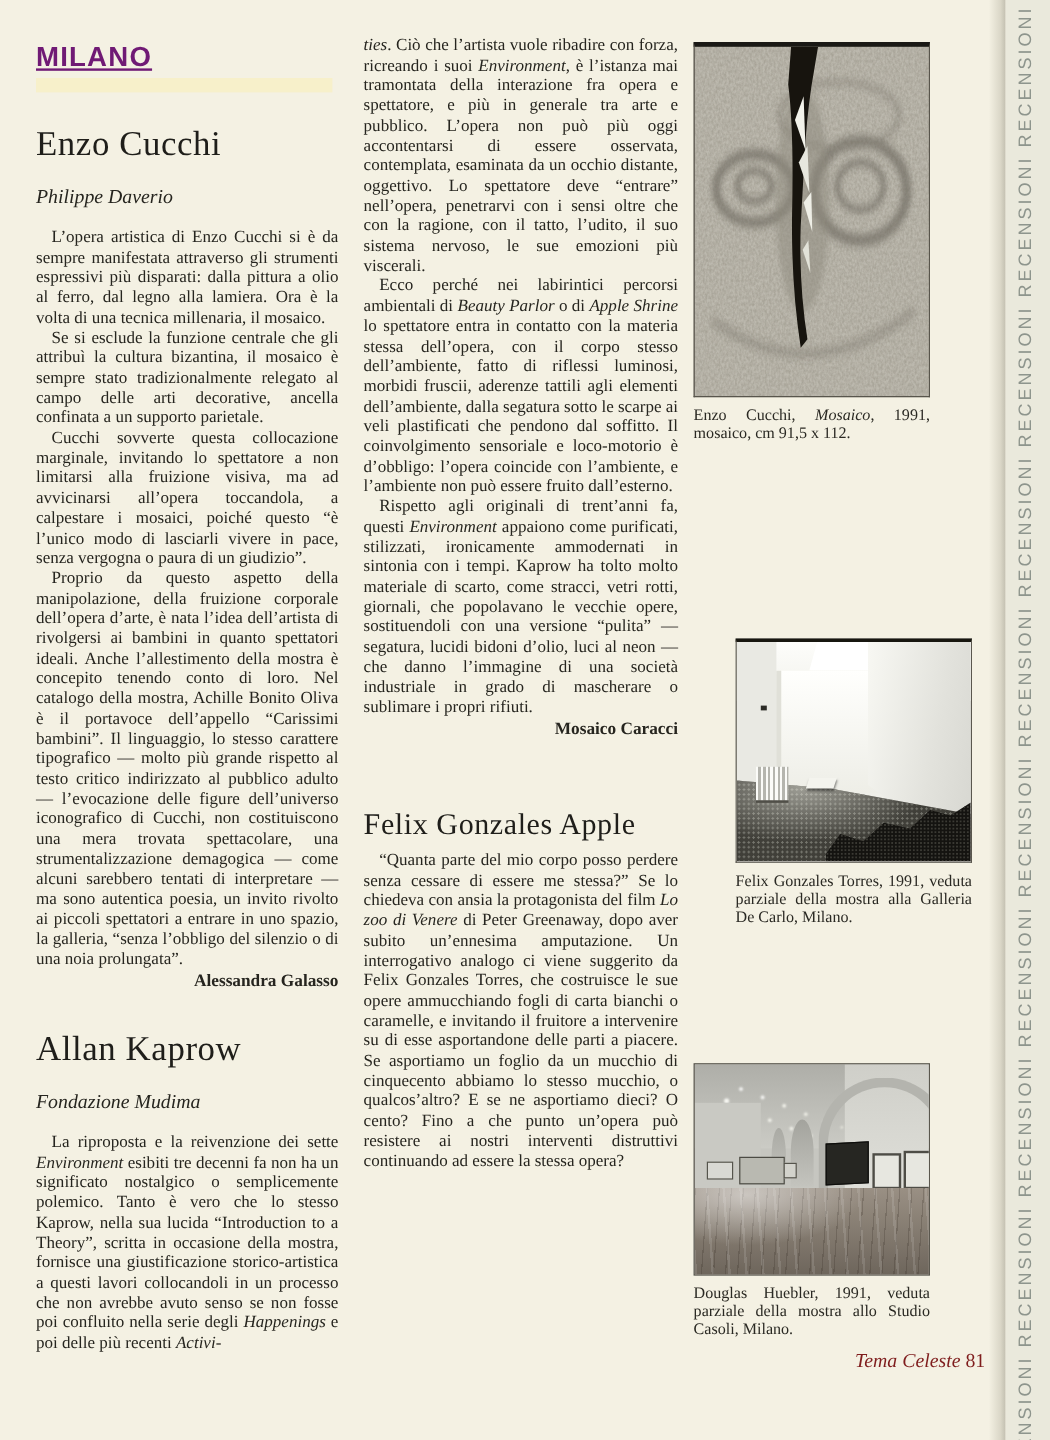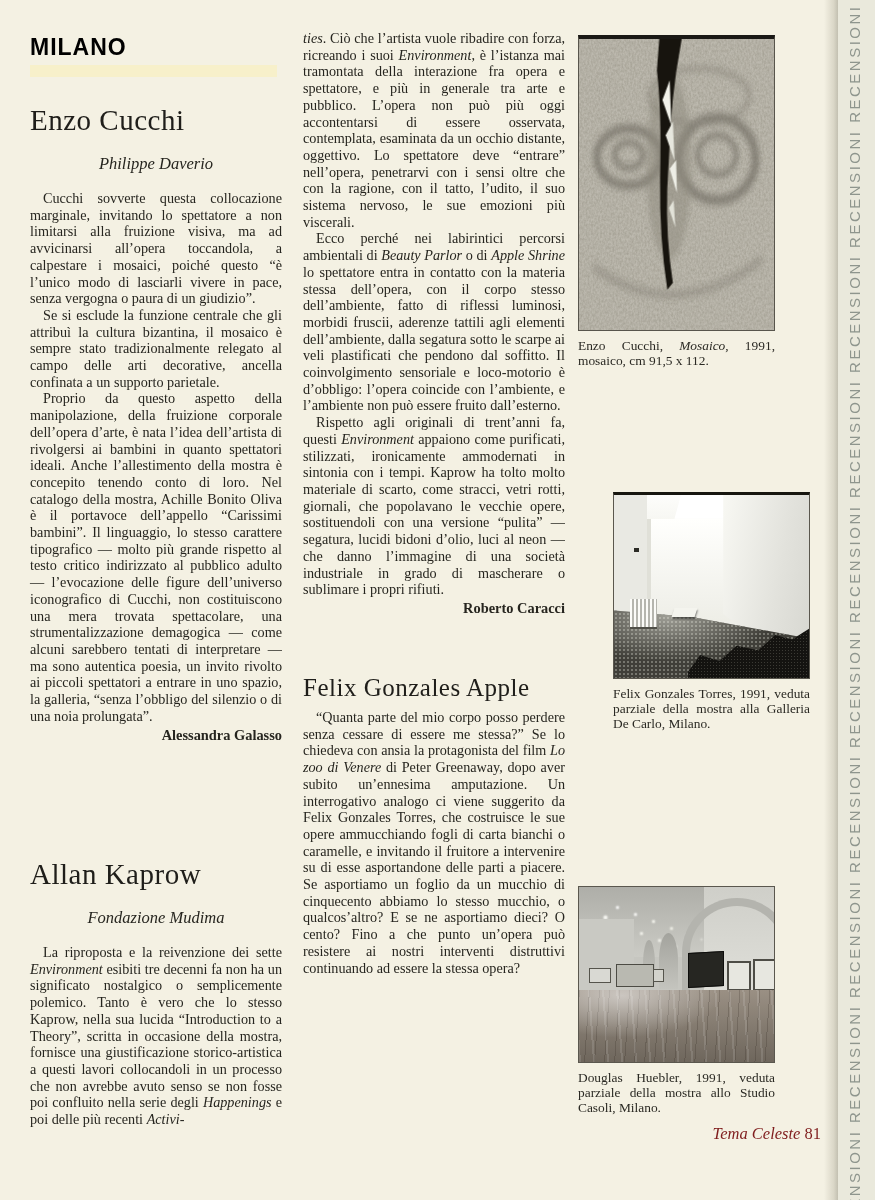--- a/index.html
+++ b/index.html
@@ -1,38 +1,38 @@
 <!DOCTYPE html>
 <html><head>
 <meta charset="utf-8">
 <style>
   html,body{margin:0;padding:0;background:#888;}
   #page{position:relative;width:875px;height:1200px;background:#f4f1e3;overflow:hidden;
         font-family:"Liberation Serif",serif;color:#26251f;}
   
   #kicker-wrap{position:absolute;left:30px;top:34px;width:252px;}
   .kicker{font-family:"Liberation Sans",sans-serif;font-weight:bold;font-size:23px;
-          letter-spacing:1px;color:#000000;}
+          letter-spacing:1px;color:#701a75;text-decoration:underline;}
   .kicker-bar{width:247px;height:12px;background:#f7f0ca;margin-top:4px;}
   
   section{position:absolute;}
   #col1-cucchi{left:30px;top:104px;width:252px;}
   #col1-kaprow{left:30px;top:858px;width:252px;}
   #col2-kaprow{left:303px;top:30px;width:262px;}
   #col2-torres{left:303px;top:674px;width:262px;}
   h1.title{font-size:29px;font-weight:normal;text-align:left;margin:0 0 7px;letter-spacing:.5px;color:#1f1e1a;}
   #col2-torres h1.title{font-size:25px;}
-  .byline{font-style:italic;text-align:center;font-size:16.5px;margin:17px 0 16px;}
+  .byline{font-style:italic;text-align:left;font-size:16.5px;margin:17px 0 16px;}
   p{margin:0;text-align:justify;font-size:14.2px;line-height:16.7px;text-indent:13px;}
   p.cont{text-indent:0;}
   .sig{font-weight:bold;text-align:right;font-size:14.4px;margin-top:2px;}
   
   figure{position:absolute;margin:0;width:197px;font-family:Liberation Serif, serif;}
   #fig1{left:578px;top:35px;}
-  #fig2{left:578px;top:492px;padding-left:35px;}
+  #fig2{left:578px;top:532px;padding-left:35px;}
   #fig3{left:578px;top:886px;}
   figcaption{font-size:13.4px;line-height:15px;text-align:justify;margin-top:7px;color:#2a2923;}
   .photo{position:relative;overflow:hidden;box-sizing:border-box;}
   .photo1{height:296px;border:1px solid #58554c;border-top:4px solid #1a1915;background:#a6a296;}
   .photo1 svg{display:block;width:100%;height:100%;}
   
   .photo2{height:187px;border:1px solid #5a574e;border-top:3px solid #17160f;background:#efefe9;}
   .p2-ceiling{position:absolute;left:0;top:0;width:100%;height:27%;background:linear-gradient(#fdfdfb,#f1f1ea);}
   .p2-skylight{position:absolute;left:31%;top:0;width:42%;height:13%;background:#ffffff;
                clip-path:polygon(8% 0,100% 0,92% 100%,0 100%);box-shadow:0 0 10px #fff;}
@@ -103,37 +103,38 @@
 <div id="page">
 
   <div id="kicker-wrap">
     <div class="kicker">MILANO</div>
     <div class="kicker-bar"></div>
   </div>
 
   <section id="col1-cucchi">
     <h1 class="title">Enzo Cucchi</h1>
     <div class="byline">Philippe Daverio</div>
+    <p>L’opera artistica di Enzo Cucchi si è da sempre manifestata attraverso gli strumenti espressivi più disparati: dalla pittura a olio al ferro, dal legno alla lamiera. Ora è la volta di una tecnica millenaria, il mosaico.</p>
+    <p>Se si esclude la funzione centrale che gli attribuì la cultura bizantina, il mosaico è sempre stato tradizionalmente relegato al campo delle arti decorative, ancella confinata a un supporto parietale.</p>
     <p>Cucchi sovverte questa collocazione marginale, invitando lo spettatore a non limitarsi alla fruizione visiva, ma ad avvicinarsi all’opera toccandola, a calpestare i mosaici, poiché questo “è l’unico modo di lasciarli vivere in pace, senza vergogna o paura di un giudizio”.</p>
-    <p>Se si esclude la funzione centrale che gli attribuì la cultura bizantina, il mosaico è sempre stato tradizionalmente relegato al campo delle arti decorative, ancella confinata a un supporto parietale.</p>
     <p>Proprio da questo aspetto della manipolazione, della fruizione corporale dell’opera d’arte, è nata l’idea dell’artista di rivolgersi ai bambini in quanto spettatori ideali. Anche l’allestimento della mostra è concepito tenendo conto di loro. Nel catalogo della mostra, Achille Bonito Oliva è il portavoce dell’appello “Carissimi bambini”. Il linguaggio, lo stesso carattere tipografico — molto più grande rispetto al testo critico indirizzato al pubblico adulto — l’evocazione delle figure dell’universo iconografico di Cucchi, non costituiscono una mera trovata spettacolare, una strumentalizzazione demagogica — come alcuni sarebbero tentati di interpretare — ma sono autentica poesia, un invito rivolto ai piccoli spettatori a entrare in uno spazio, la galleria, “senza l’obbligo del silenzio o di una noia prolungata”.</p>
     <div class="sig">Alessandra Galasso</div>
   </section>
 
   <section id="col1-kaprow">
     <h1 class="title">Allan Kaprow</h1>
     <div class="byline">Fondazione Mudima</div>
     <p>La riproposta e la reivenzione dei sette <i>Environment</i> esibiti tre decenni fa non ha un significato nostalgico o semplicemente polemico. Tanto è vero che lo stesso Kaprow, nella sua lucida “Introduction to a Theory”, scritta in occasione della mostra, fornisce una giustificazione storico-artistica a questi lavori collocandoli in un processo che non avrebbe avuto senso se non fosse poi confluito nella serie degli <i>Happenings</i> e poi delle più recenti <i>Activi-</i></p>
   </section>
 
   <section id="col2-kaprow">
     <p class="cont"><i>ties</i>. Ciò che l’artista vuole ribadire con forza, ricreando i suoi <i>Environment</i>, è l’istanza mai tramontata della interazione fra opera e spettatore, e più in generale tra arte e pubblico. L’opera non può più oggi accontentarsi di essere osservata, contemplata, esaminata da un occhio distante, oggettivo. Lo spettatore deve “entrare” nell’opera, penetrarvi con i sensi oltre che con la ragione, con il tatto, l’udito, il suo sistema nervoso, le sue emozioni più viscerali.</p>
     <p>Ecco perché nei labirintici percorsi ambientali di <i>Beauty Parlor</i> o di <i>Apple Shrine</i> lo spettatore entra in contatto con la materia stessa dell’opera, con il corpo stesso dell’ambiente, fatto di riflessi luminosi, morbidi fruscii, aderenze tattili agli elementi dell’ambiente, dalla segatura sotto le scarpe ai veli plastificati che pendono dal soffitto. Il coinvolgimento sensoriale e loco-motorio è d’obbligo: l’opera coincide con l’ambiente, e l’ambiente non può essere fruito dall’esterno.</p>
     <p>Rispetto agli originali di trent’anni fa, questi <i>Environment</i> appaiono come purificati, stilizzati, ironicamente ammodernati in sintonia con i tempi. Kaprow ha tolto molto materiale di scarto, come stracci, vetri rotti, giornali, che popolavano le vecchie opere, sostituendoli con una versione “pulita” — segatura, lucidi bidoni d’olio, luci al neon — che danno l’immagine di una società industriale in grado di mascherare o sublimare i propri rifiuti.</p>
-    <div class="sig">Roberto Caracci</div>
+    <div class="sig">Mosaico Caracci</div>
   </section>
 
   <section id="col2-torres">
     <h1 class="title">Felix Gonzales Apple</h1>
     <p>“Quanta parte del mio corpo posso perdere senza cessare di essere me stessa?” Se lo chiedeva con ansia la protagonista del film <i>Lo zoo di Venere</i> di Peter Greenaway, dopo aver subito un’ennesima amputazione. Un interrogativo analogo ci viene suggerito da Felix Gonzales Torres, che costruisce le sue opere ammucchiando fogli di carta bianchi o caramelle, e invitando il fruitore a intervenire su di esse asportandone delle parti a piacere. Se asportiamo un foglio da un mucchio di cinquecento abbiamo lo stesso mucchio, o qualcos’altro? E se ne asportiamo dieci? O cento? Fino a che punto un’opera può resistere ai nostri interventi distruttivi continuando ad essere la stessa opera?</p>
   </section>
 
   <figure id="fig1">
     <div class="photo photo1">
       <svg viewBox="0 0 243 296" preserveAspectRatio="none">

